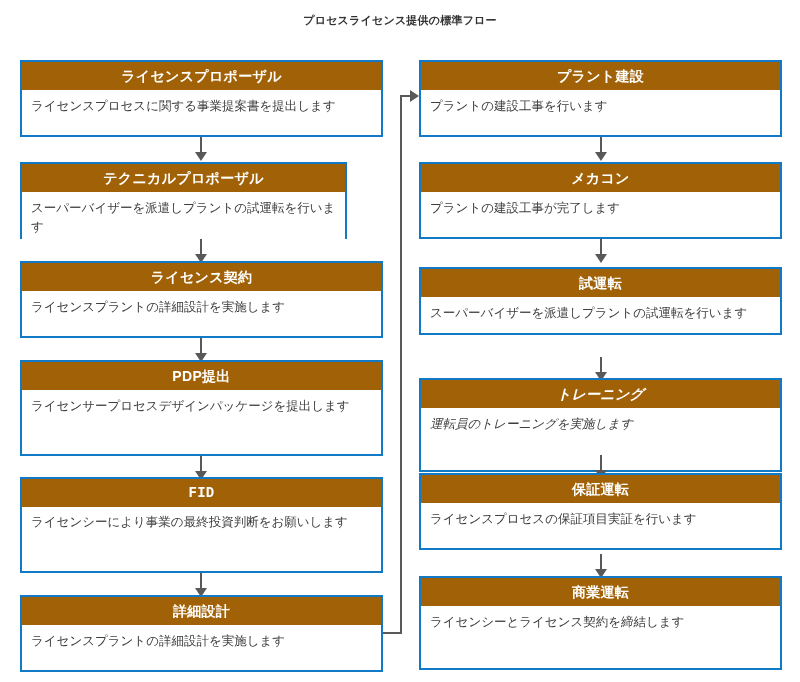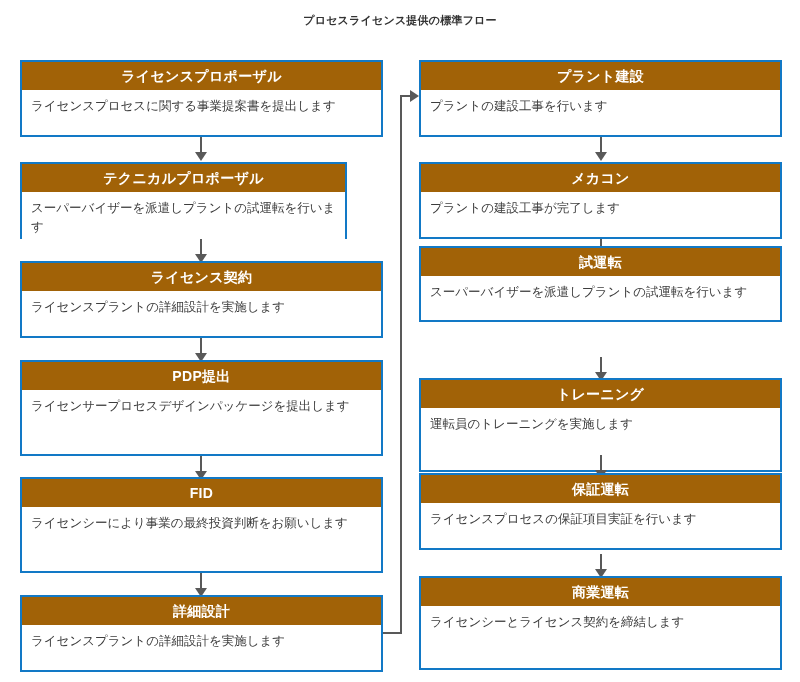--- a/index.html
+++ b/index.html
@@ -120,21 +120,21 @@
   <div class="vline" style="left:200px; top:338px; height:18px;"></div>
   <div class="arrow-down" style="left:195px; top:353px;"></div>
 
   <div class="node" style="left:20px; top:360px; width:363px; height:96px;">
     <div class="node-header">PDP提出</div>
     <div class="node-body">ライセンサープロセスデザインパッケージを提出します</div>
   </div>
   <div class="vline" style="left:200px; top:456px; height:18px;"></div>
   <div class="arrow-down" style="left:195px; top:471px;"></div>
 
-  <div class="node" style="left:20px; top:477px; width:363px; height:96px;">
+  <div class="node" style="left:20px; top:477px; width:363px; height:96px;font-family:Liberation Mono, monospace;">
     <div class="node-header">FID</div>
     <div class="node-body">ライセンシーにより事業の最終投資判断をお願いします</div>
   </div>
   <div class="vline" style="left:200px; top:573px; height:18px;"></div>
   <div class="arrow-down" style="left:195px; top:588px;"></div>
 
   <div class="node" style="left:20px; top:595px; width:363px; height:77px;">
     <div class="node-header">詳細設計</div>
     <div class="node-body">ライセンスプラントの詳細設計を実施します</div>
   </div>
@@ -151,28 +151,28 @@
   <div class="vline" style="left:600px; top:137px; height:18px;"></div>
   <div class="arrow-down" style="left:595px; top:152px;"></div>
 
   <div class="node" style="left:419px; top:162px; width:363px; height:77px;">
     <div class="node-header">メカコン</div>
     <div class="node-body">プラントの建設工事が完了します</div>
   </div>
   <div class="vline" style="left:600px; top:239px; height:18px;"></div>
   <div class="arrow-down" style="left:595px; top:254px;"></div>
 
-  <div class="node" style="left:419px; top:246px; width:363px; height:76px;">
+  <div class="node" style="left:419px; top:267px; width:363px; height:68px;">
     <div class="node-header">試運転</div>
     <div class="node-body">スーパーバイザーを派遣しプラントの試運転を行います</div>
   </div>
   <div class="vline" style="left:600px; top:357px; height:18px;"></div>
   <div class="arrow-down" style="left:595px; top:372px;"></div>
 
-  <div class="node" style="left:419px; top:378px; width:363px; height:94px;">
+  <div class="node" style="left:419px; top:378px; width:363px; height:94px;font-style:italic;">
     <div class="node-header">トレーニング</div>
     <div class="node-body">運転員のトレーニングを実施します</div>
   </div>
   <div class="vline" style="left:600px; top:455px; height:18px;"></div>
   <div class="arrow-down" style="left:595px; top:470px;"></div>
 
   <div class="node" style="left:419px; top:473px; width:363px; height:77px;">
     <div class="node-header">保証運転</div>
     <div class="node-body">ライセンスプロセスの保証項目実証を行います</div>
   </div>

